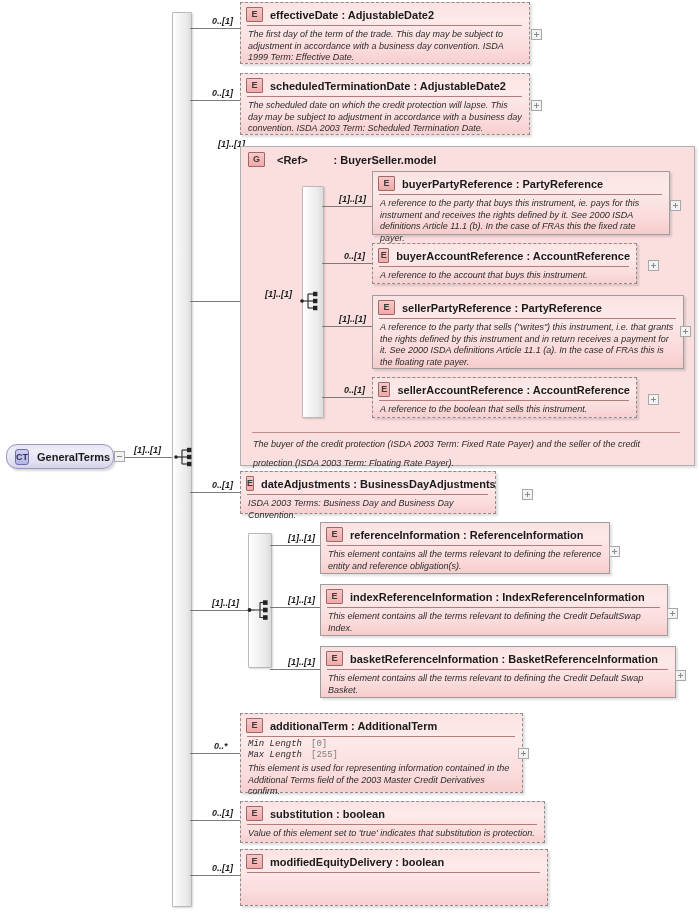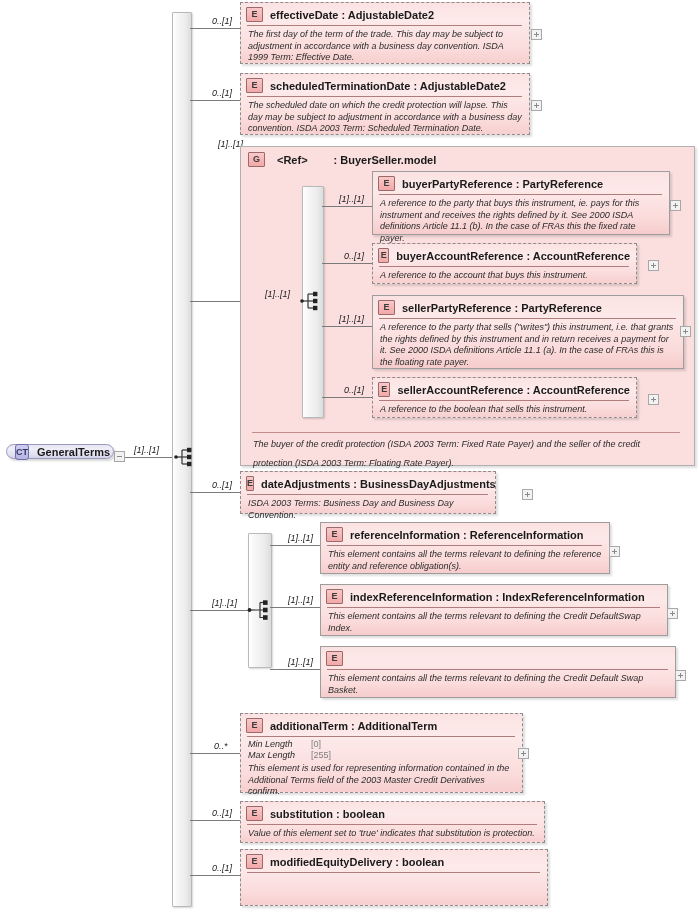--- a/index.html
+++ b/index.html
@@ -8,21 +8,21 @@
     font-family:"Liberation Sans","DejaVu Sans",sans-serif;
     -webkit-font-smoothing:antialiased;
   }
   #canvas{position:absolute;left:0;top:0;width:699px;height:914px;}
 
   
   .hline{position:absolute;height:0;border-top:1px solid #7a7a7a;}
 
   
   .card{
-    position:absolute;font-style:italic;font-weight:normal;
+    position:absolute;font-style:italic;font-weight:bold;
     font-size:9px;color:#1a1a1a;white-space:nowrap;letter-spacing:0px;
   }
 
   
   .spine{
     position:absolute;
     background:linear-gradient(to right,#ffffff 0%,#f4f4f4 35%,#ececec 70%,#dcdcdc 100%);
     border:1px solid #b9b9b9;
     border-radius:1px;
     box-shadow:1px 1px 2px rgba(0,0,0,.16);
@@ -53,21 +53,21 @@
     border:1px solid #9a6a6a;border-radius:1px;
     font-family:"Liberation Sans",sans-serif;
   }
   .rule{height:1px;background:#b07d7d;margin:0 7px 0 6px;}
   .doc{
     padding:3px 7px 4px 7px;font-style:italic;font-size:9px;line-height:11.5px;
     color:#2b2b2b;
   }
 
   
-  .facets{padding:2px 7px 1px 7px;font-size:9px;line-height:11px;color:#2b2b2b;}
+  .facets{padding:2px 7px 1px 7px;font-size:9px;line-height:11px;color:#2b2b2b;font-family:Liberation Mono, monospace;}
   .facets .frow{display:flex;}
   .facets .fname{font-style:italic;width:63px;}
   .facets .fval{color:#7e7e7e;}
 
   
   .groupbox{
     position:absolute;box-sizing:border-box;
     border:1px solid #b0b0b0;
     background:linear-gradient(to bottom,#fbdede 0%,#fbdede 100%);
     box-shadow:2px 2px 2px rgba(0,0,0,.13);
@@ -112,21 +112,21 @@
   .toggle::before,.toggle::after{content:"";position:absolute;background:#8a8a8a;}
   .toggle::before{left:2px;top:4px;width:5px;height:1px;}
   .toggle.plus::after{left:4px;top:2px;width:1px;height:5px;}
   .toggle.minus::after{display:none;}
 </style>
 </head>
 <body>
 
 <div id="canvas">
 
-  <div class="ctnode" style="left:6px;top:444px;width:108px;height:15px;">
+  <div class="ctnode" style="left:6px;top:444px;width:108px;height:25px;">
     <span class="ctbadge">CT</span>
     <span>GeneralTerms</span>
   </div>
   <div class="toggle minus" style="left:114px;top:451px;"></div>
 
   <div class="hline" style="left:125px;top:457px;width:47px;"></div>
   <div class="card" style="left:134px;top:445px;">[1]..[1]</div>
 
   <div class="spine" style="left:172px;top:12px;width:18px;height:893px;"></div>
   <div class="comp" style="left:174px;top:446px;">
@@ -293,20 +293,21 @@
     <div class="rule"></div>
     <div class="doc">This element contains all the terms relevant to defining the Credit DefaultSwap Index.</div>
   </div>
   <div class="toggle plus" style="left:667px;top:608px;"></div>
 
   <div class="hline" style="left:270px;top:669px;width:50px;"></div>
   <div class="card" style="left:288px;top:657px;">[1]..[1]</div>
   <div class="node solid" style="left:320px;top:646px;width:356px;height:52px;">
     <div class="title">
       <span class="badge">E</span>
+      <span>basketReferenceInformation  :  BasketReferenceInformation</span>
     </div>
     <div class="rule"></div>
     <div class="doc">This element contains all the terms relevant to defining the Credit Default Swap Basket.</div>
   </div>
   <div class="toggle plus" style="left:675px;top:670px;"></div>
 
   <div class="hline" style="left:190px;top:753px;width:50px;"></div>
   <div class="card" style="left:214px;top:741px;">0..*</div>
   <div class="node dashed" style="left:240px;top:713px;width:283px;height:80px;">
     <div class="title">

